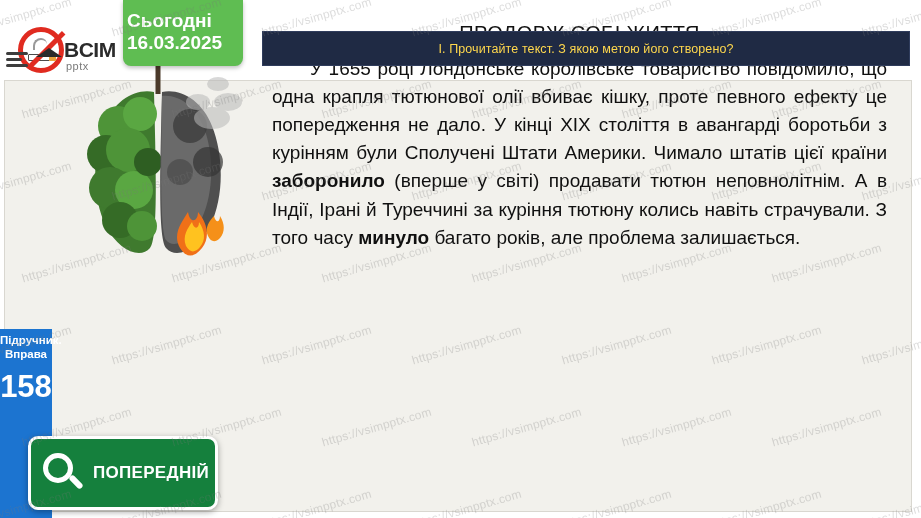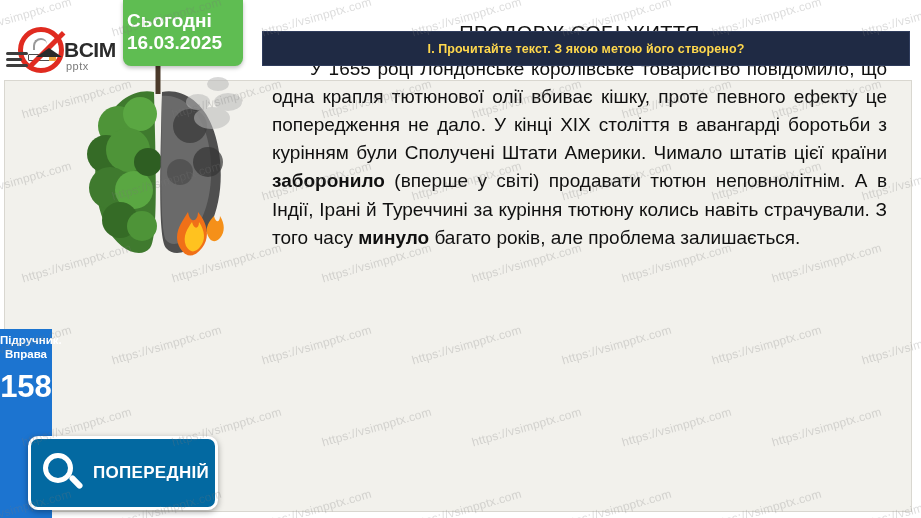--- a/index.html
+++ b/index.html
@@ -124,21 +124,21 @@
     background: #1f2a44;
     border: 1px solid #2f3c5c;
     display: flex;
     align-items: center;
     justify-content: center;
     z-index: 22;
   }
   .title-bar span {
     color: #ffd84d;
     font-size: 12.5px;
-    font-weight: bold;
+    font-weight: normal;
     letter-spacing: 0.1px;
   }
 
   
   .left-strip {
     position: absolute;
     left: 0; top: 329px;
     width: 52px; height: 190px;
     background: #1c74d0;
     z-index: 18;
@@ -256,21 +256,21 @@
     text-indent: 38px;
     margin: 0;
   }
   .doc-para b { font-weight: bold; }
 
   
   .preview {
     position: absolute;
     left: 28px; top: 436px;
     width: 190px; height: 74px;
-    background: #0369a1;
+    background: #15803d;
     border: 3px solid #ffffff;
     border-radius: 10px;
     display: flex;
     align-items: center;
     z-index: 30;
     box-shadow: 0 2px 6px rgba(0,0,0,0.35);
   }
   .preview .mag {
     position: relative;
     width: 44px; height: 44px;

